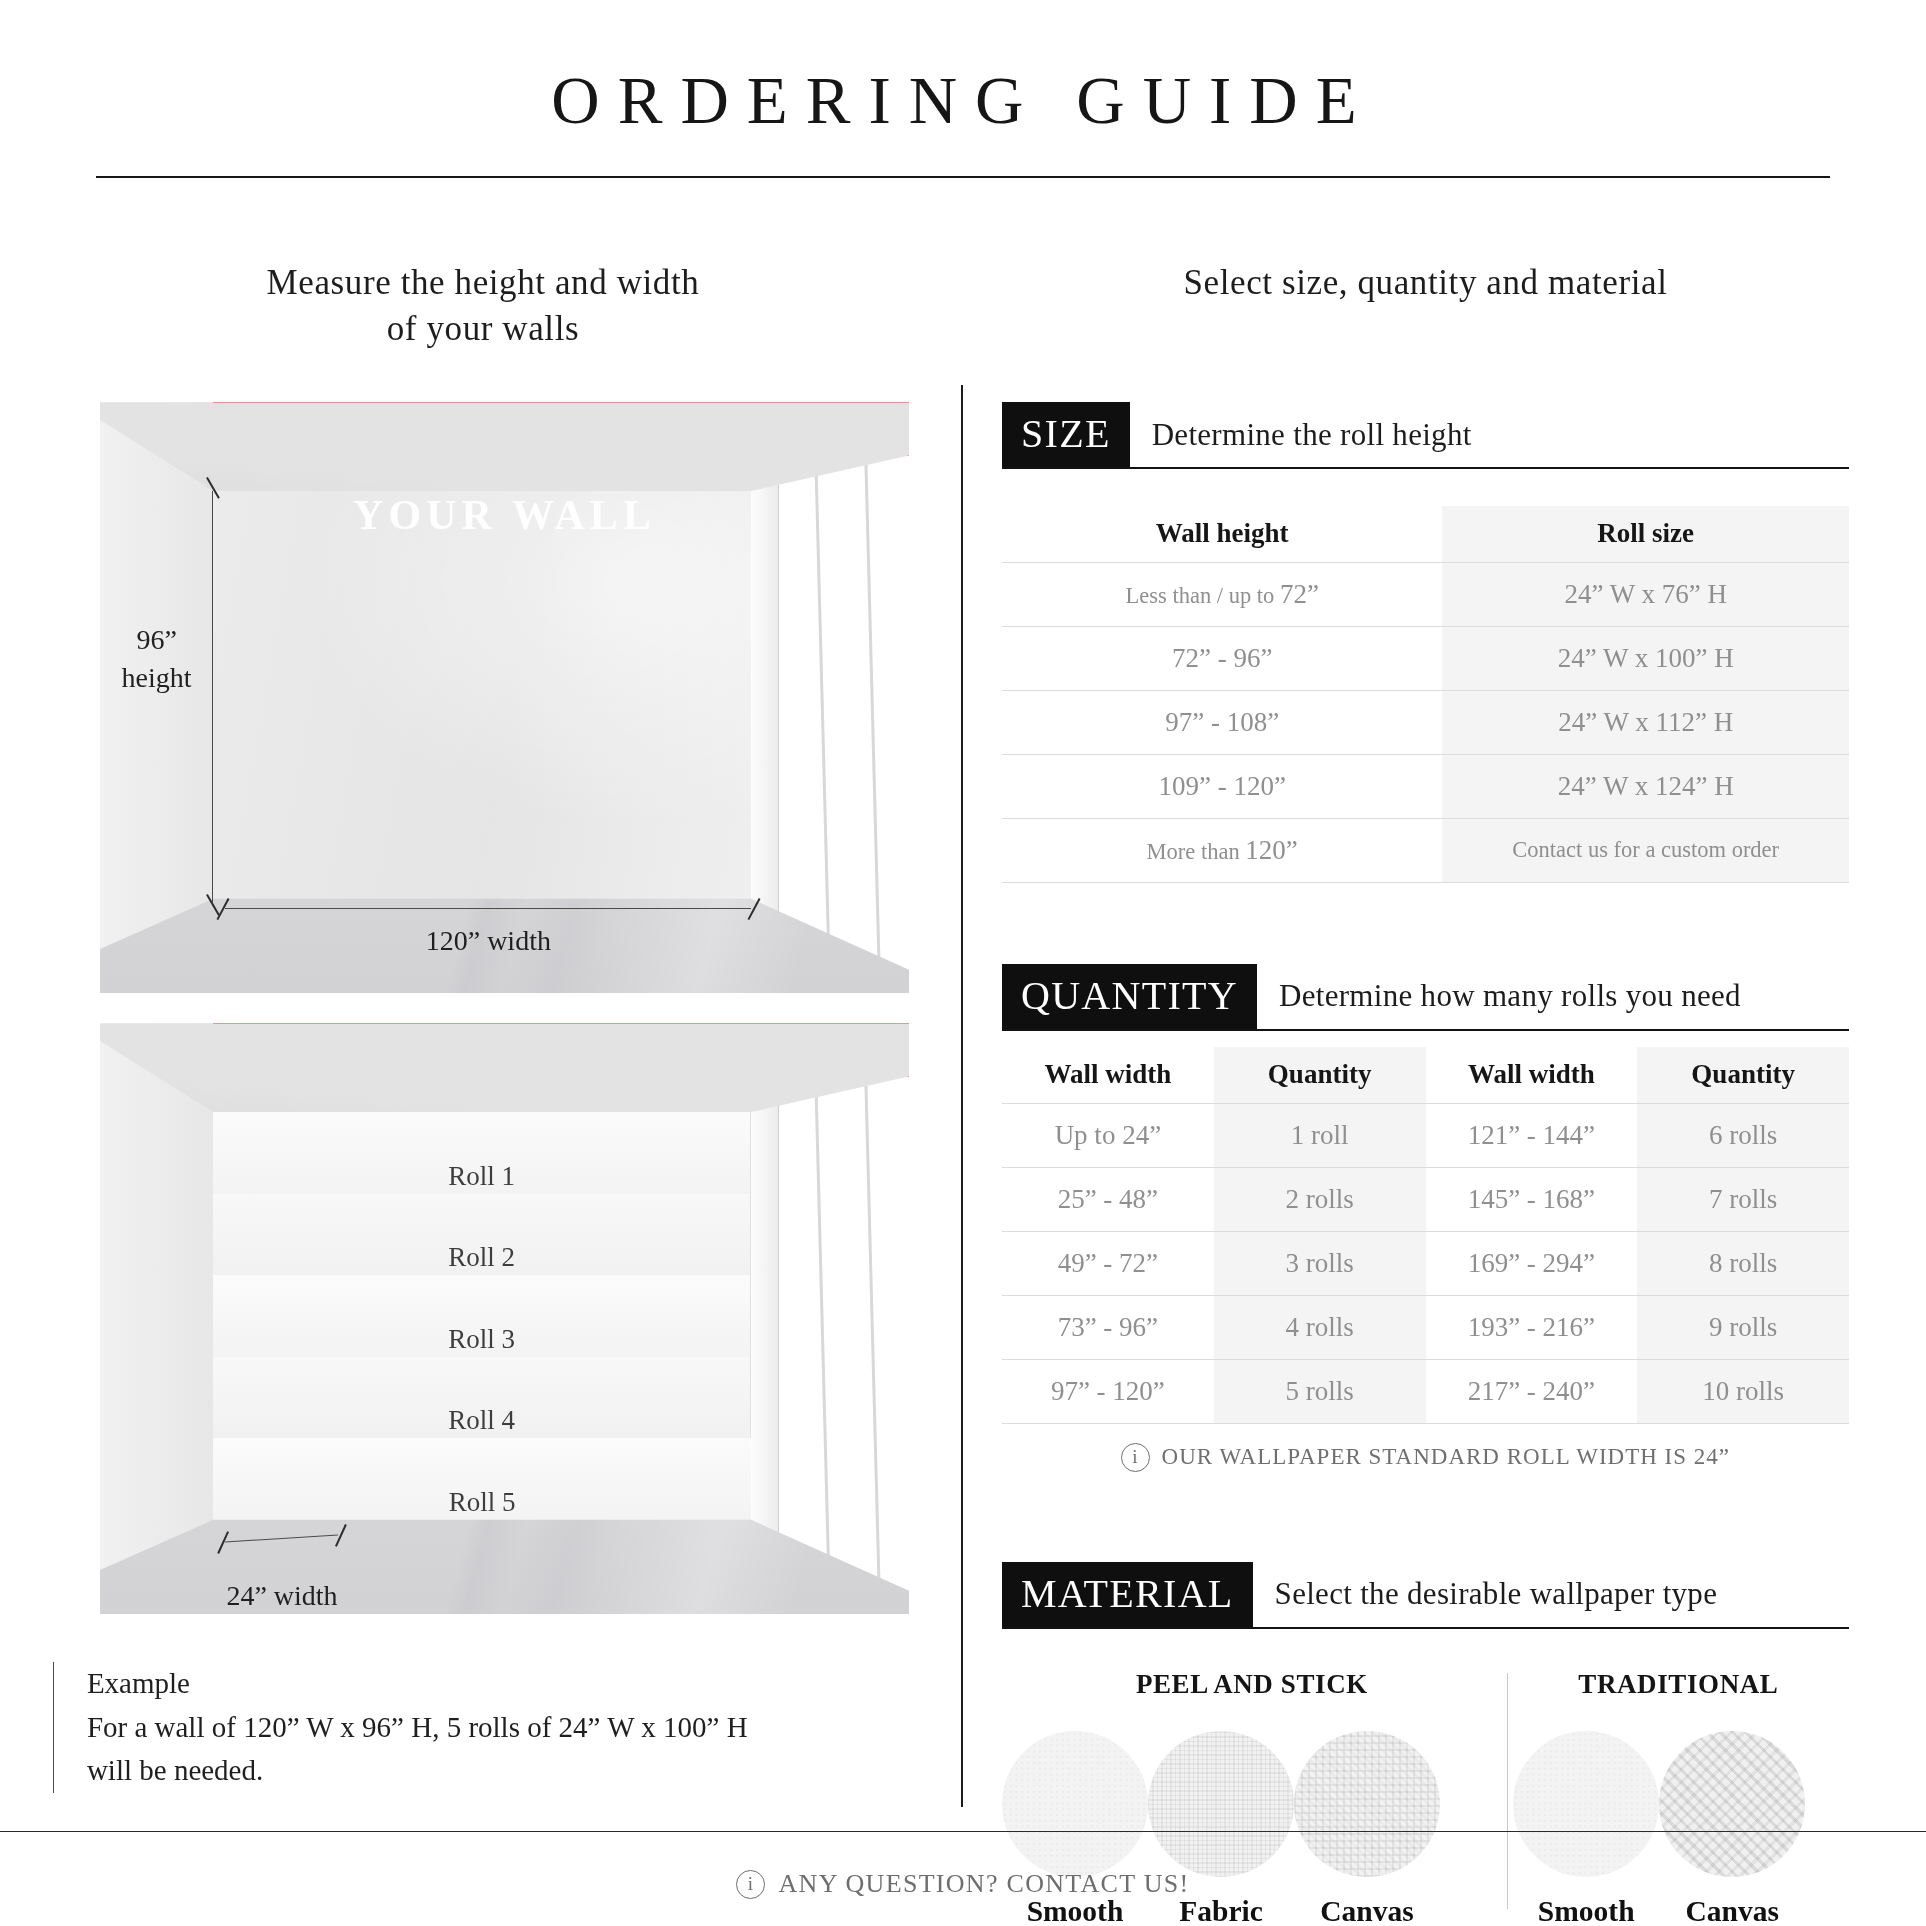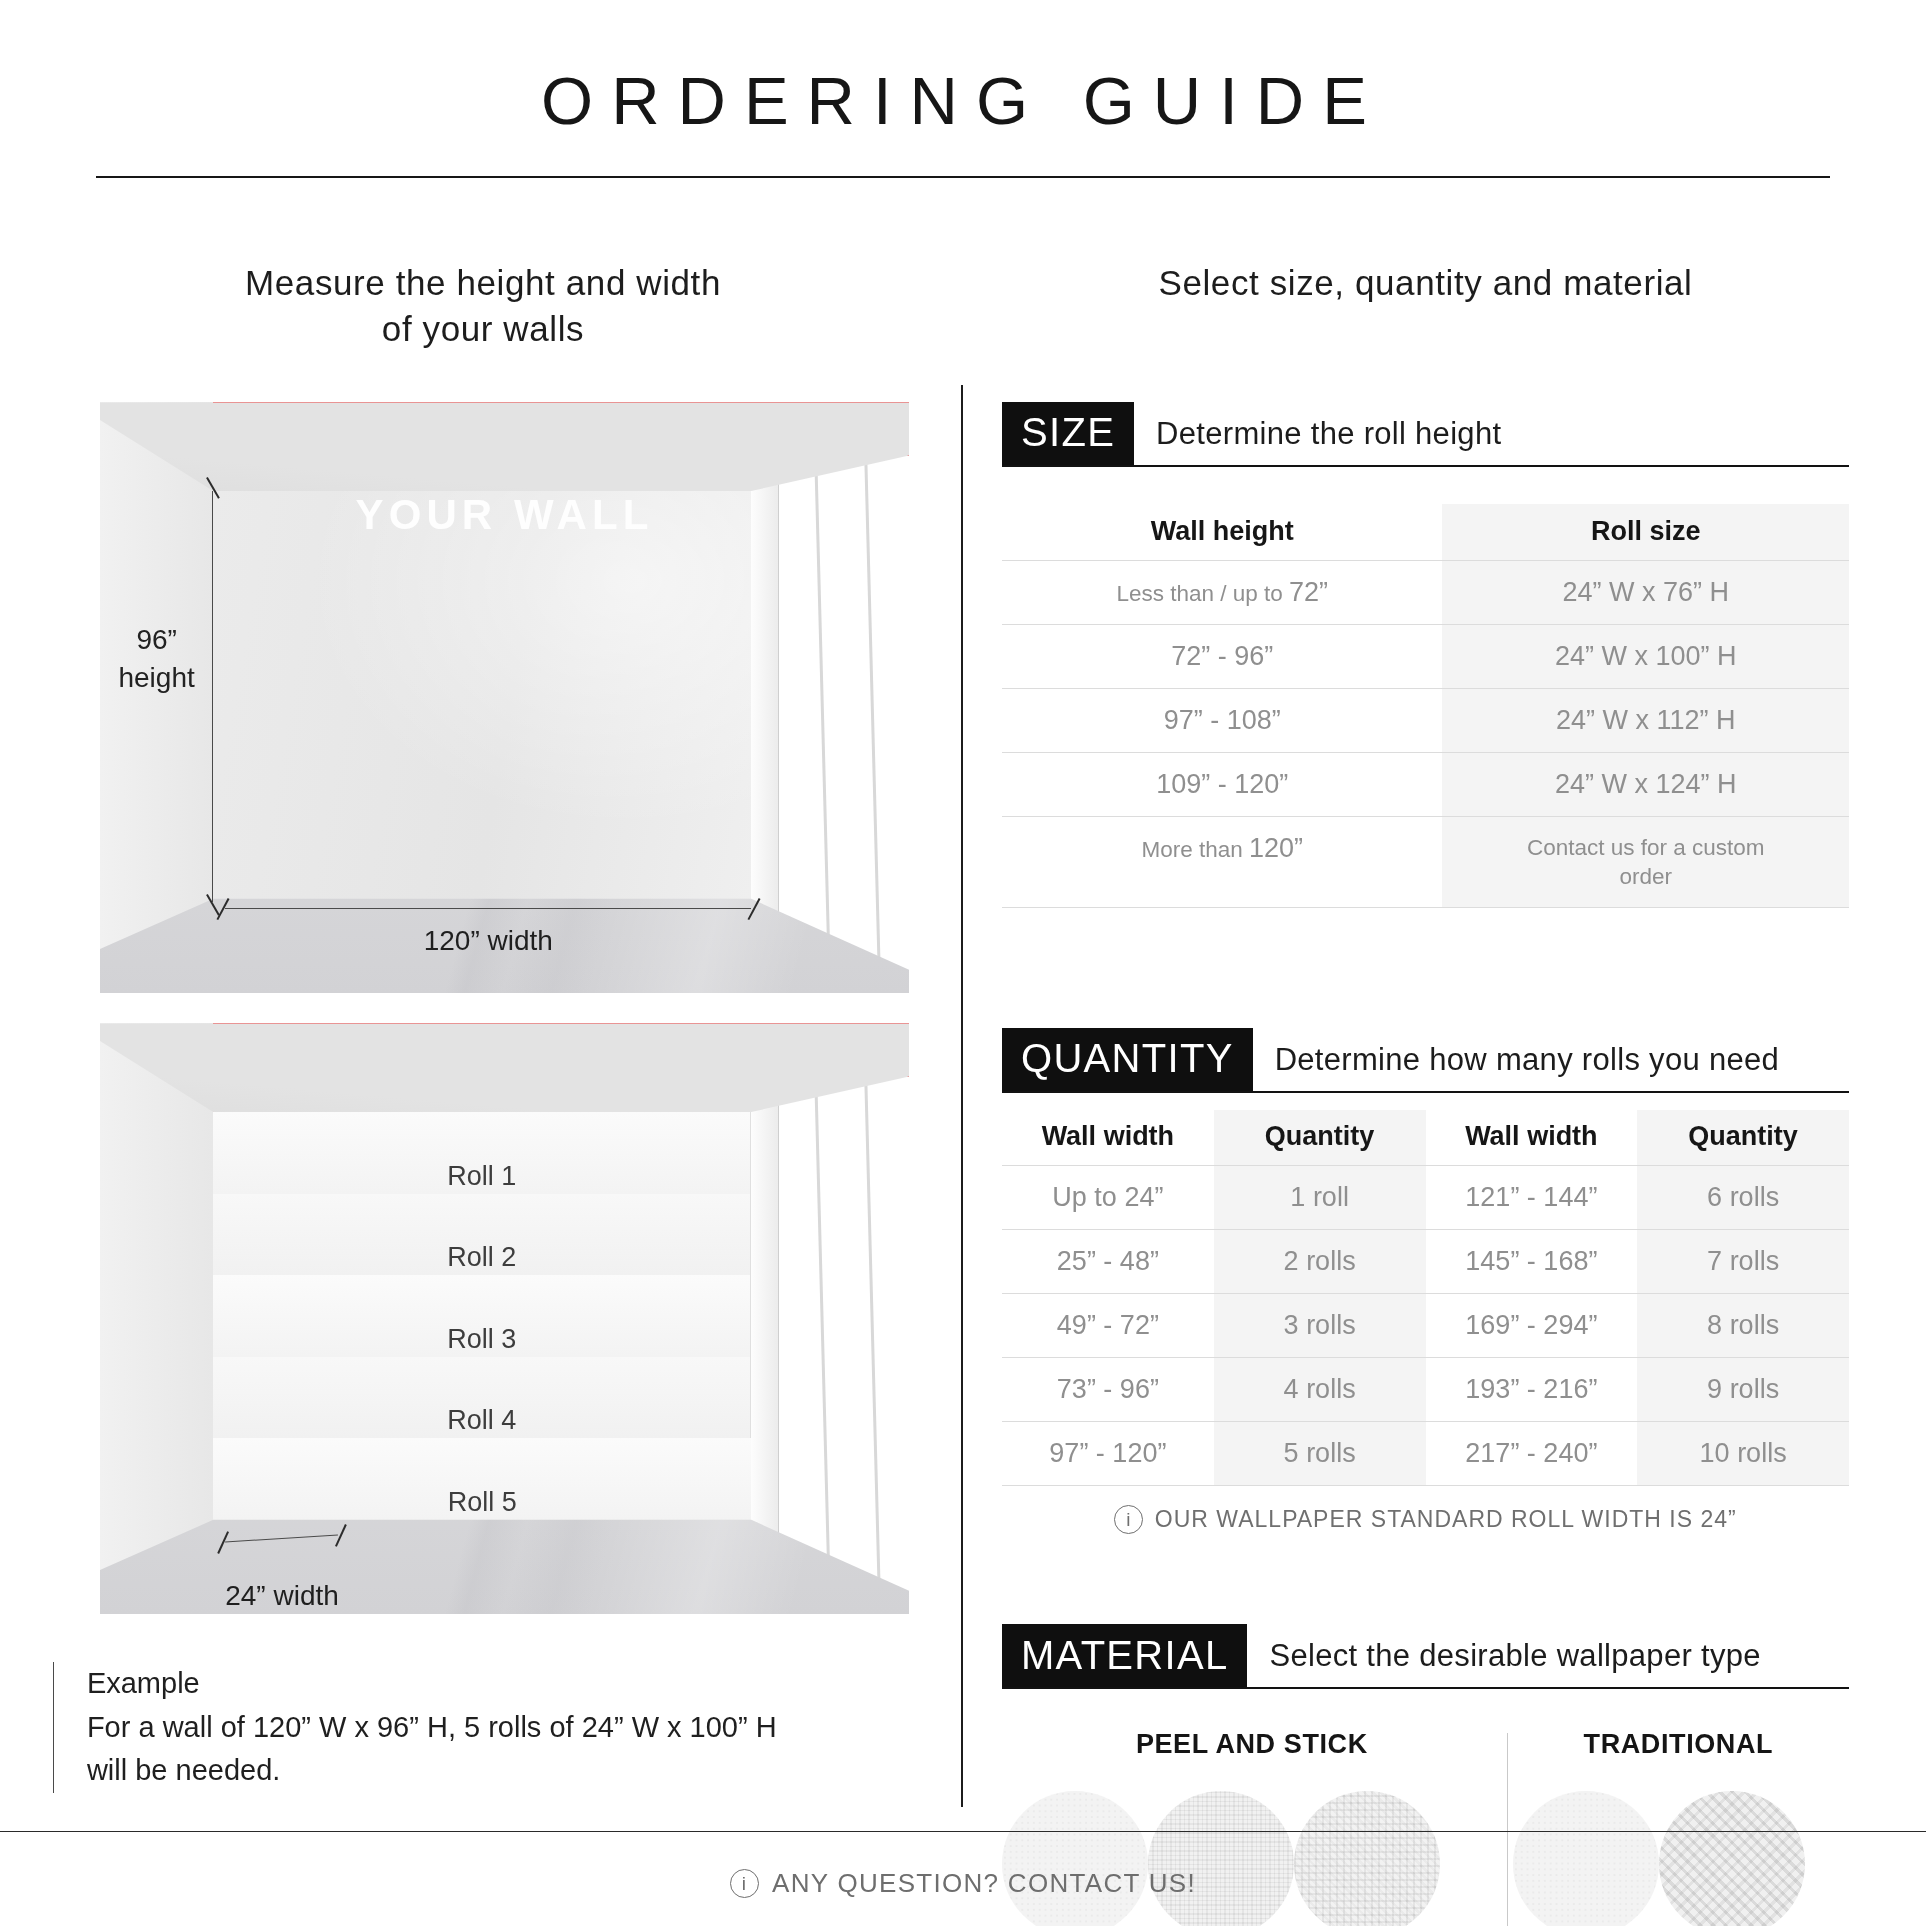--- a/index.html
+++ b/index.html
@@ -1,17 +1,17 @@
 <!DOCTYPE html>
 <html style="font-size:10.3px"><head>
 <meta charset="utf-8">
 <style>
   html,body{margin:0;padding:0;background:#ffffff;}
   .page{position:relative;width:1926px;height:1926px;background:#ffffff;overflow:hidden;
-        font-family:Liberation Sans, sans-serif;color:#1a1a1a;}
+        font-family:Liberation Serif, serif;color:#1a1a1a;}
 
   
   .title{margin:0;padding-top:62px;text-align:center;font-size:67px;font-weight:400;
          letter-spacing:18px;color:#161616;}
   .title-rule{margin:37px 96px 0 96px;border:none;border-top:2.6px solid #161616;}
 
   
   .columns{position:relative;display:flex;margin-top:82px;}
   .col-left{width:864px;margin-left:51px;}
   .col-divider{position:absolute;left:961px;top:125px;height:1422px;width:1.9px;background:#1c1c1c;}
@@ -86,21 +86,21 @@
   .section-title{font-size:31px;color:#1c1c1c;letter-spacing:0.3px;}
 
   .grid-size{display:grid;grid-template-columns:52% 48%;margin-top:37px;border-bottom:1.3px solid #dcdcdc;}
   .grid-qty{display:grid;grid-template-columns:25% 25% 25% 25%;margin-top:16.7px;border-bottom:1.3px solid #dcdcdc;}
   .cell{text-align:center;font-size:27px;color:#8f8f8f;padding:16px 0;border-top:1.3px solid #dcdcdc;}
   .cell .pre{font-size:22.5px;}
   .cell.th{font-weight:700;color:#161616;border-top:none;padding:11.6px 0 13px 0;}
   .shade{background:#f4f4f4;}
   .narrow{display:block;max-width:276px;margin:0 auto;font-size:22.5px;line-height:1.3;}
 
-  .qty-section{margin-top:120px;}
+  .qty-section{margin-top:81px;}
   .table-note{display:flex;align-items:center;justify-content:center;gap:11.6px;margin-top:19px;
               color:#6f6f6f;font-size:23px;letter-spacing:1px;text-align:right;}
   .info-icon{flex:none;width:27px;height:27px;border:1.9px solid currentColor;border-radius:50%;
              display:inline-flex;align-items:center;justify-content:center;font-size:19px;font-weight:400;}
   .info-icon::after{content:"i";}
 
   .mat-section{margin-top:90px;}
   .mat-groups{display:flex;margin-top:40px;}
   .mat-group{position:relative;}
   .mat-group.g1{width:59%;}

